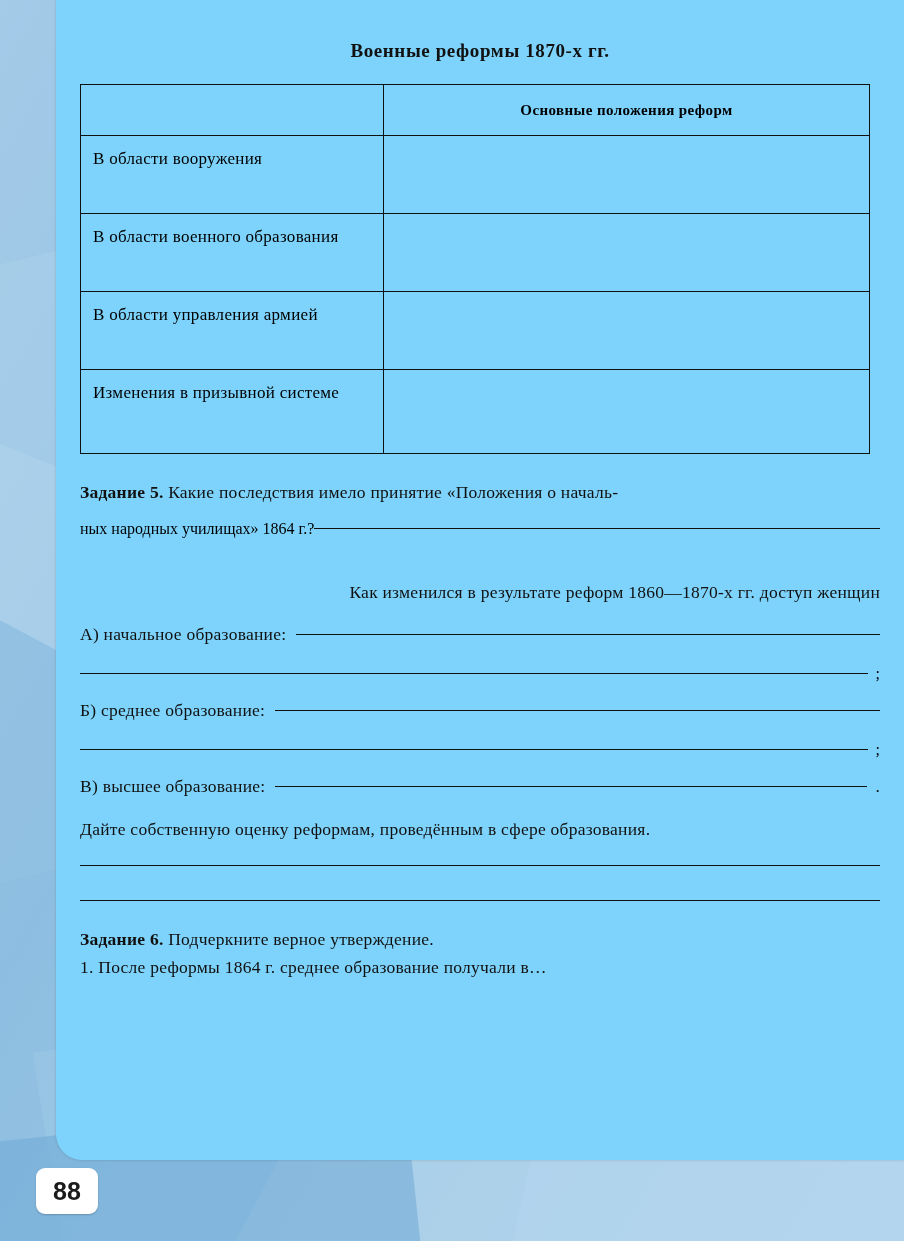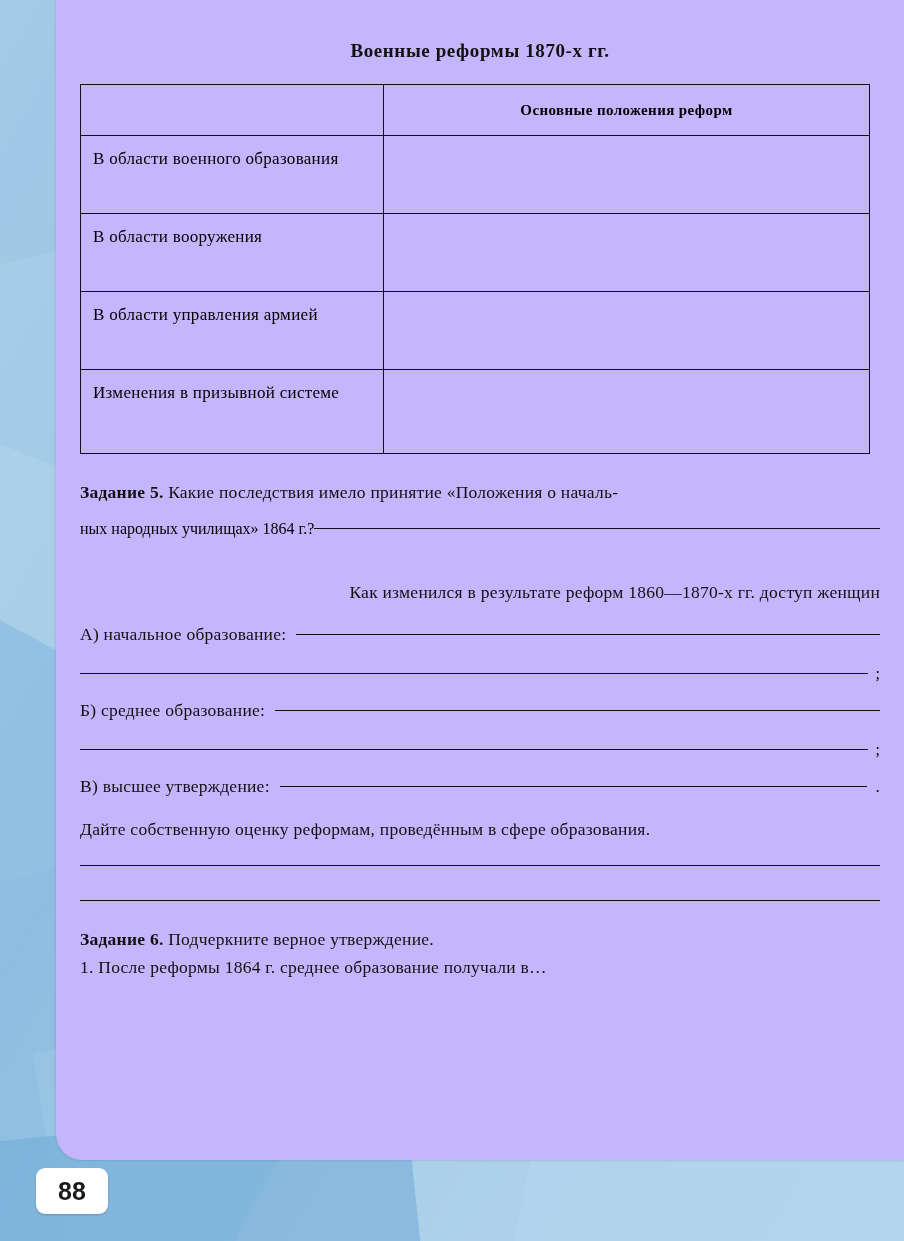--- a/index.html
+++ b/index.html
@@ -34,21 +34,21 @@
   .s6 { right:-120px; top:-100px; width:360px; height:400px; background:#c8e0f2; transform: rotate(16deg); }
   .s7 { left:0px; top:1120px; width:420px; height:260px; background:#6fa9d6; transform: rotate(-6deg); }
 
   
   .sheet {
     position: absolute;
     left: 56px;
     top: 0px;
     width: 848px;
     height: 1160px;
-    background: #c4b5fd;
+    background: #7dd3fc;
     border-bottom-left-radius: 26px;
     box-shadow: 0 0 3px rgba(0,0,0,.18);
   }
 
   .content {
     position: absolute;
     left: 24px;
     top: 40px;
     width: 800px;
   }
@@ -142,21 +142,21 @@
     margin-top: 14px;
   }
 
   .spacer-sm { height: 10px; }
 
   
   .page-badge {
     position: absolute;
     left: 36px;
     top: 1168px;
-    width: 72px;
+    width: 62px;
     height: 46px;
     background: #ffffff;
     border-radius: 9px;
     display: flex;
     align-items: center;
     justify-content: center;
     font-family: "Liberation Sans", sans-serif;
     font-weight: bold;
     font-size: 25px;
     color: #1b1b1b;
@@ -181,25 +181,25 @@
 
     <div class="doc-title">Военные реформы 1870-х гг.</div>
 
     <table class="reform-table">
       <tbody>
           <tr>
         <th class="col-label corner"></th>
         <th>Основные положения реформ</th>
       </tr>
       <tr class="row-h">
+        <td class="label col-label">В области вооружения</td>
+        <td></td>
+      </tr>
+      <tr class="row-h">
         <td class="label col-label">В области военного образования</td>
-        <td></td>
-      </tr>
-      <tr class="row-h">
-        <td class="label col-label">В области вооружения</td>
         <td></td>
       </tr>
       <tr class="row-h">
         <td class="label col-label">В области управления армией</td>
         <td></td>
       </tr>
       <tr class="row-h-tall">
         <td class="label col-label">Изменения в призывной системе</td>
         <td></td>
       </tr>
@@ -232,21 +232,21 @@
     <div class="fill-row">
       <span class="lbl">Б) среднее образование:</span>
       <span class="rule"></span>
     </div>
     <div class="rule-row">
       <span class="rule"></span>
       <span class="tail">;</span>
     </div>
 
     <div class="fill-row">
-      <span class="lbl">В) высшее утверждение:</span>
+      <span class="lbl">В) высшее образование:</span>
       <span class="rule"></span>
       <span class="tail">.</span>
     </div>
 
     <div class="para" style="margin-top:18px;">Дайте собственную оценку реформам, проведённым в сфере образования.</div>
 
     <div class="rule-full"></div>
     <div class="rule-full" style="margin-top:34px;"></div>
 
     <div class="task" style="">

